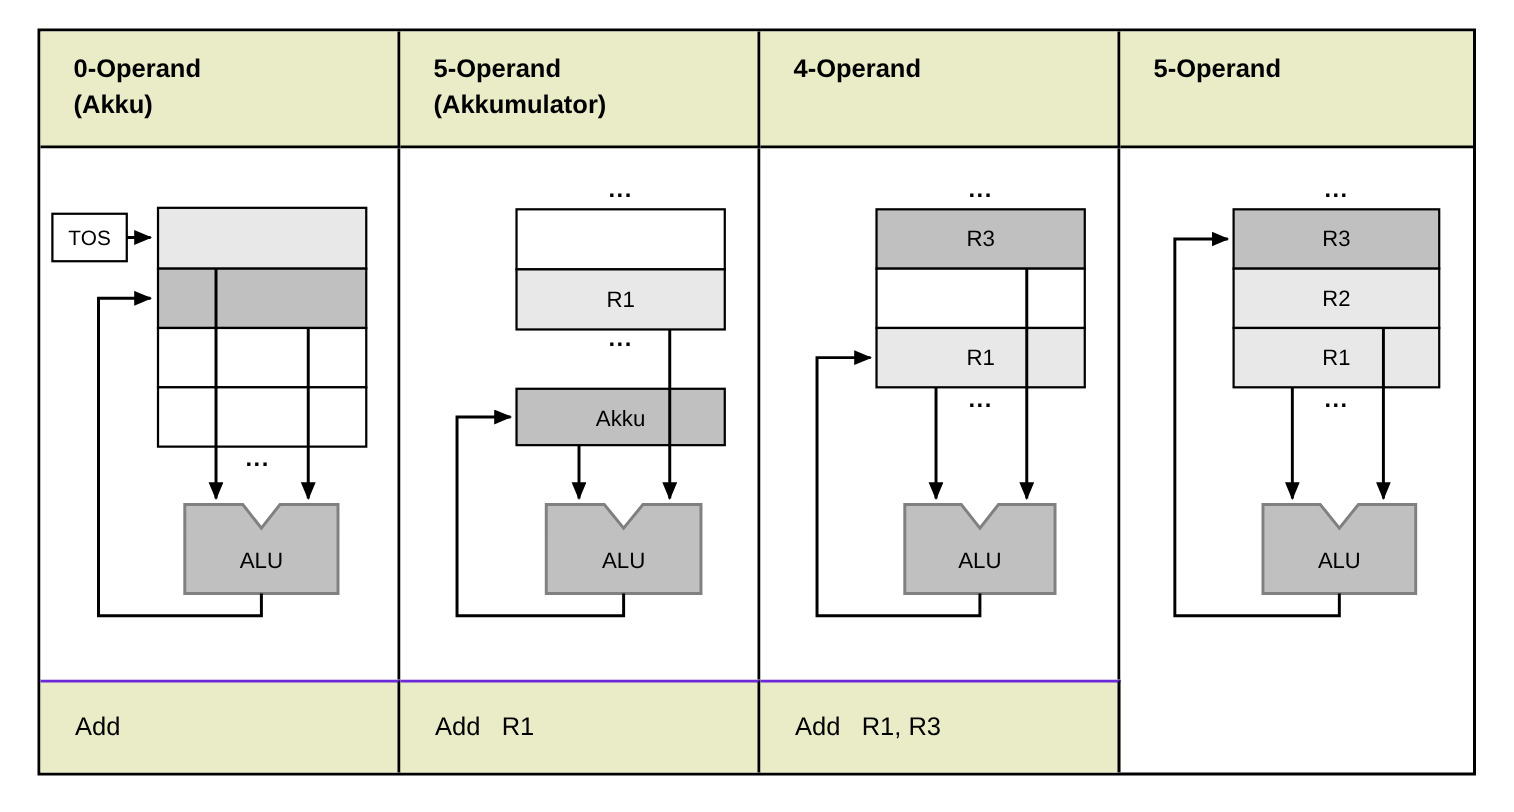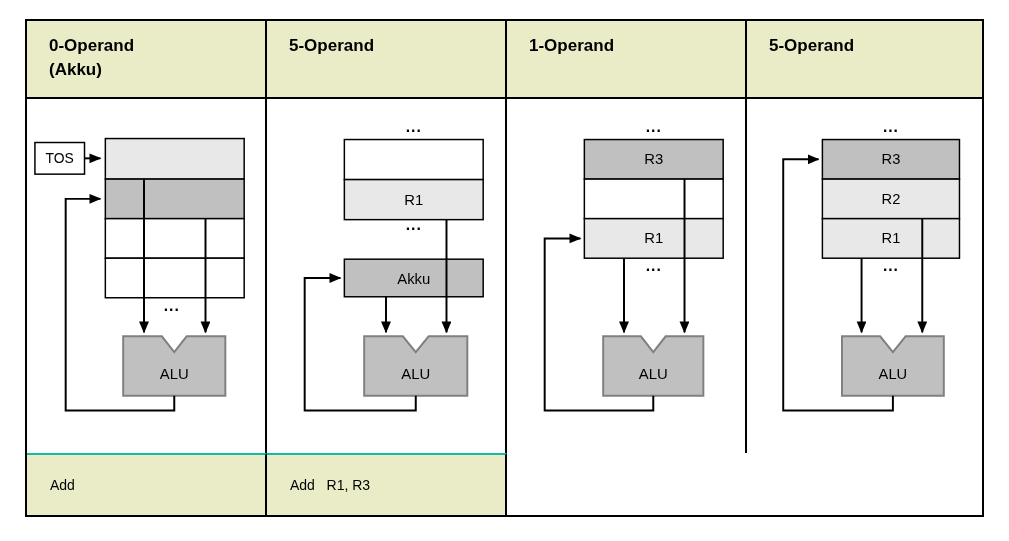--- a/index.html
+++ b/index.html
@@ -9,44 +9,45 @@
              border:2px solid #000;box-sizing:border-box;background:#fff;
              display:grid;grid-template-columns:240px 240px 240px 1fr;
              grid-template-rows:78px 1fr 62px;}
   .cell{box-sizing:border-box;}
   .vline{border-right:2px solid #000;}
   .hcell{background:#e9ecc6;border-bottom:2px solid #000;
          padding:13px 0 0 22px;font-weight:bold;font-size:17px;line-height:24px;color:#000;}
   .hcell div{white-space:nowrap;}
   .dcell{position:relative;background:#fff;overflow:hidden;}
   .dcell svg{position:absolute;left:0;top:0;width:100%;height:100%;display:block;}
-  .fcell{background:#e9ecc6;border-top:2px solid #14b8a6;display:flex;align-items:center;
-         padding-left:23px;font-size:14px;color:#000;white-space:pre;}
+  .fcell{background:#e9ecc6;border-top:2px solid #6d28d9;display:flex;align-items:center;
+         padding-left:23px;font-size:17px;color:#000;white-space:pre;}
   .ln{stroke:#000;stroke-width:2;fill:none;}
   .bx{stroke:#000;stroke-width:1.5;}
   text{fill:#000;}
   .t14{font:14px "Liberation Sans",sans-serif;}
   .t15{font:15px "Liberation Sans",sans-serif;}
   .dots{font:bold 16px "Liberation Sans",sans-serif;letter-spacing:1px;}
 </style>
 </head>
 <body>
 
 <div class="screen">
   <div class="isa-table">
 
     <div class="cell hcell vline">
       <div>0-Operand</div>
       <div>(Akku)</div>
     </div>
     <div class="cell hcell vline">
       <div>5-Operand</div>
+      <div>(Akkumulator)</div>
     </div>
     <div class="cell hcell vline">
-      <div>1-Operand</div>
+      <div>4-Operand</div>
     </div>
     <div class="cell hcell">
       <div>5-Operand</div>
     </div>
 
     <div class="cell dcell vline">
       <svg viewBox="0 0 240 358" preserveAspectRatio="none">
         <defs>
           <marker id="ah1" markerUnits="userSpaceOnUse" markerWidth="13" markerHeight="11" refX="11" refY="5" orient="auto">
             <path d="M0,0 L12,5 L0,10 z" fill="#000"></path>
@@ -132,17 +133,20 @@
         <polygon points="97,240 136,240 149,256 162,240 201,240 201,300 97,300" stroke-width="2" stroke="#808080" fill="#c0c0c0"></polygon>
         <text x="149" y="283" text-anchor="middle" class="t15">ALU</text>
         <polyline points="149,300 149,315 37,315 37,61 73,61" class="ln" marker-end="url(#ah4)"></polyline>
       </svg>
     </div>
 
     <div class="cell fcell vline">
       <span>Add</span>
     </div>
     <div class="cell fcell vline">
+      <span>Add   R1</span>
+    </div>
+    <div class="cell fcell vline">
       <span>Add   R1, R3</span>
     </div>
 
   </div>
 </div>
 
 </body></html>

